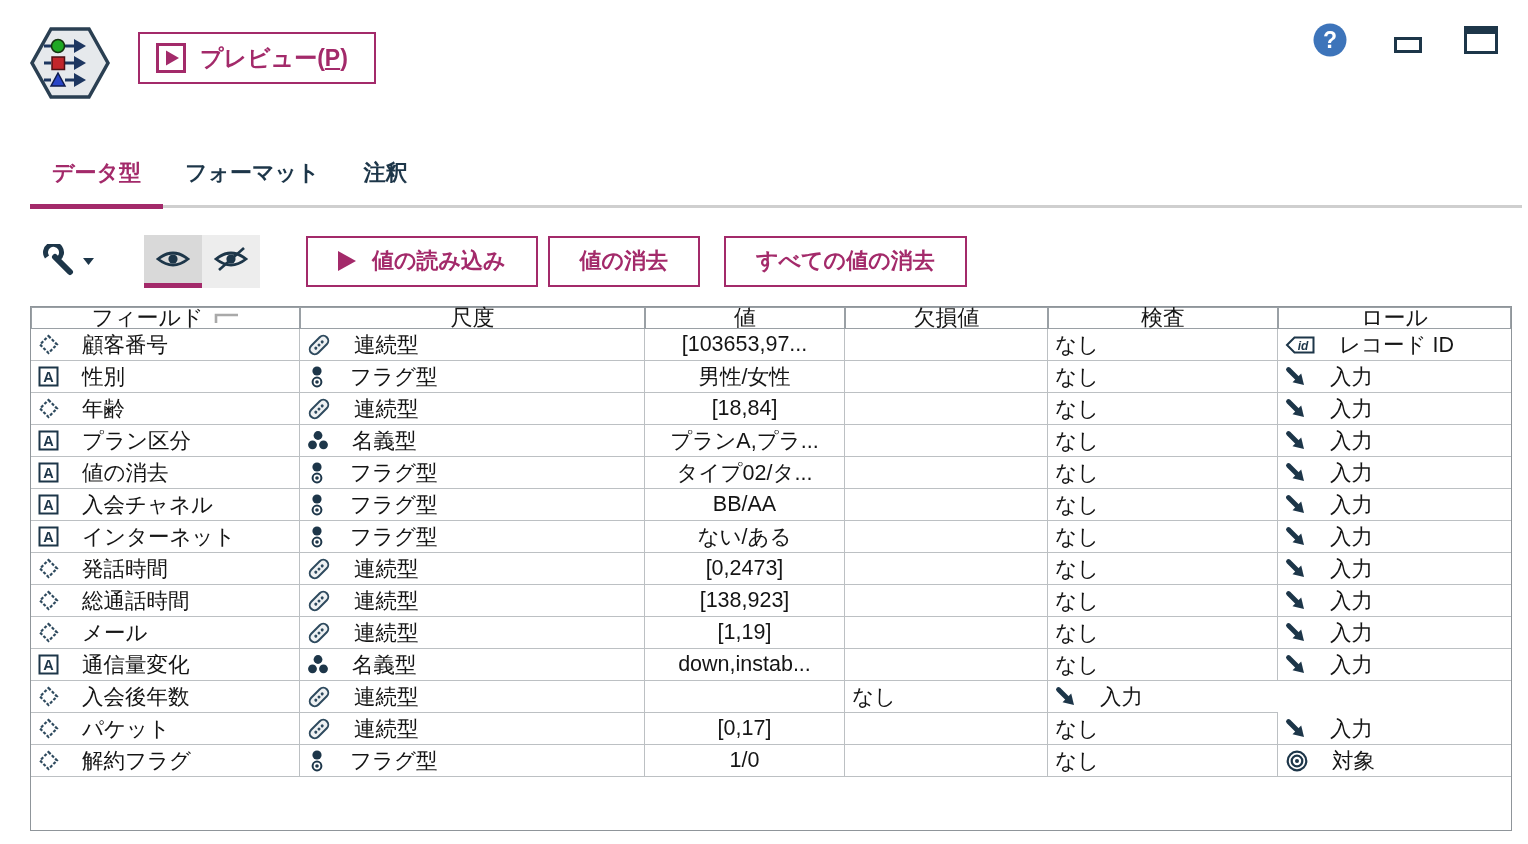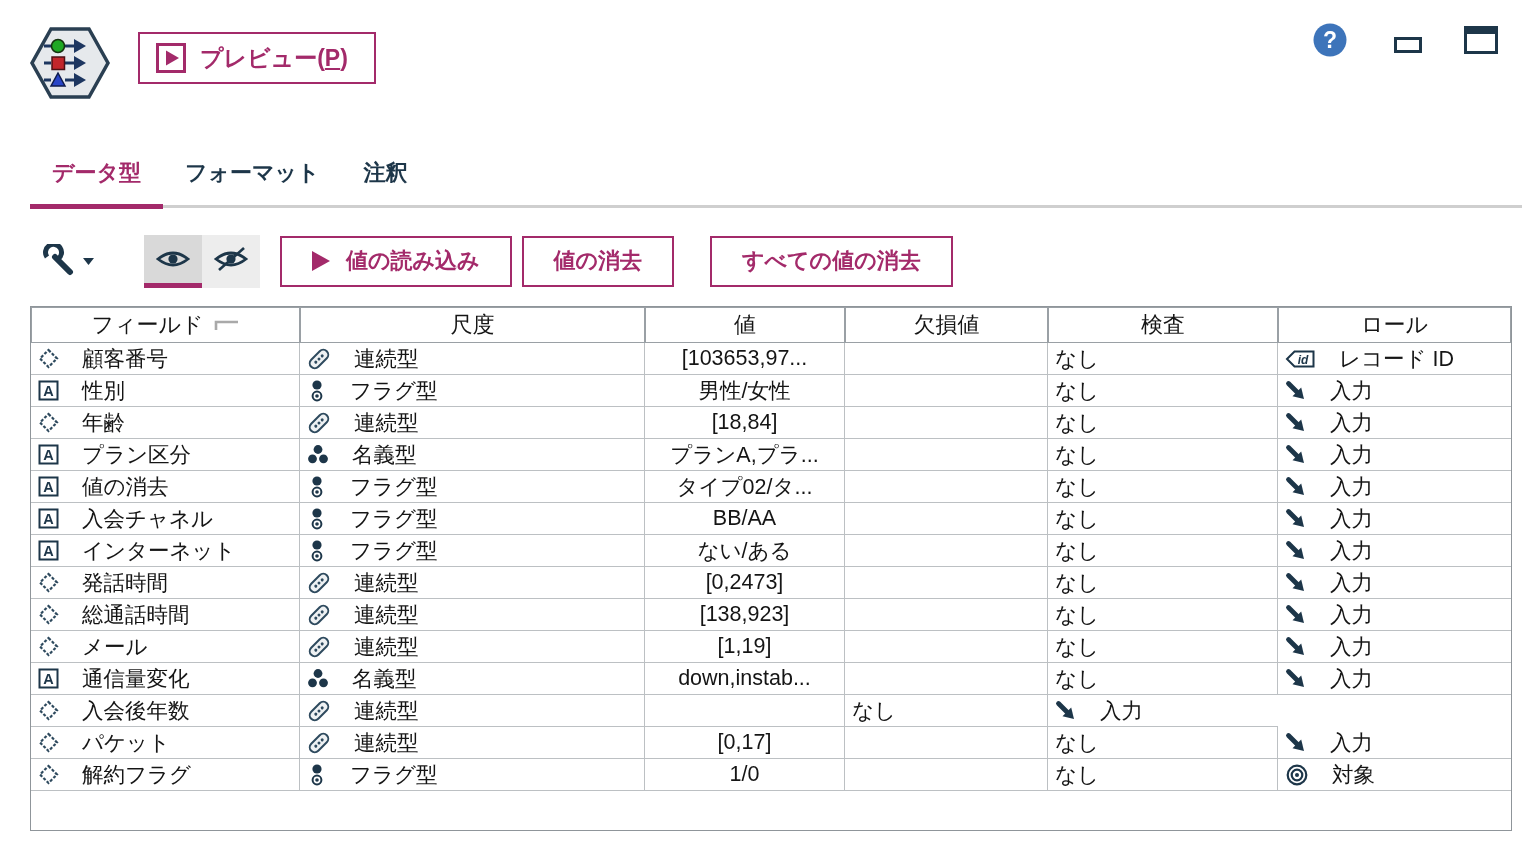--- a/index.html
+++ b/index.html
@@ -31,28 +31,28 @@
 
   
   .toolbar{position:absolute;left:30px;top:232px;height:58px;display:flex;align-items:center;}
   .wrench-btn{display:flex;align-items:center;gap:7px;margin-left:8px;background:transparent;border:none;cursor:pointer;padding:4px;}
   .eye-group{display:flex;margin-left:46px;}
   .eye-btn{width:58px;height:53px;display:flex;align-items:center;justify-content:center;
     background:#ededed;border:none;cursor:pointer;border-bottom:5px solid transparent;padding:0;}
   .eye-btn.selected{background:#d9d9d9;border-bottom-color:var(--accent);}
   .pink-btn{display:flex;align-items:center;gap:16px;height:51px;padding:0 30px;border:2px solid var(--accent);
     background:#fff;color:var(--accent);font-size:22px;font-weight:bold;cursor:pointer;}
-  .btn-read{margin-left:20px;}
+  .btn-read{margin-left:46px;}
   .btn-clear{margin-left:10px;}
-  .btn-clear-all{margin-left:36px;}
+  .btn-clear-all{margin-left:24px;}
 
   
   .dt{position:absolute;left:30px;top:306px;width:1482px;height:525px;border:1px solid var(--grid-dark);background:#fff;}
   .thead,.tr{display:grid;grid-template-columns:269px 345px 200px 203px 230px 233px;}
-  .th{height:36px;display:flex;align-items:center;justify-content:center;gap:10px;
+  .th{height:22px;display:flex;align-items:center;justify-content:center;gap:10px;
     font-size:22px;border:1px solid #9aa0a5;background:#fff;cursor:pointer;}
   .tr{height:32px;}
   .td{display:flex;align-items:center;padding:0 7px;font-size:21.5px;white-space:nowrap;overflow:hidden;
     border-right:1px solid var(--grid);border-bottom:1px solid var(--grid);}
   .td:last-child{border-right:none;}
   .td.c-field,.td.c-measure,.td.c-role{gap:23px;}
   .td.c-value{justify-content:center;}
   .icon{display:inline-flex;align-items:center;flex:none;}
   .filler{height:36px;}
 </style>

